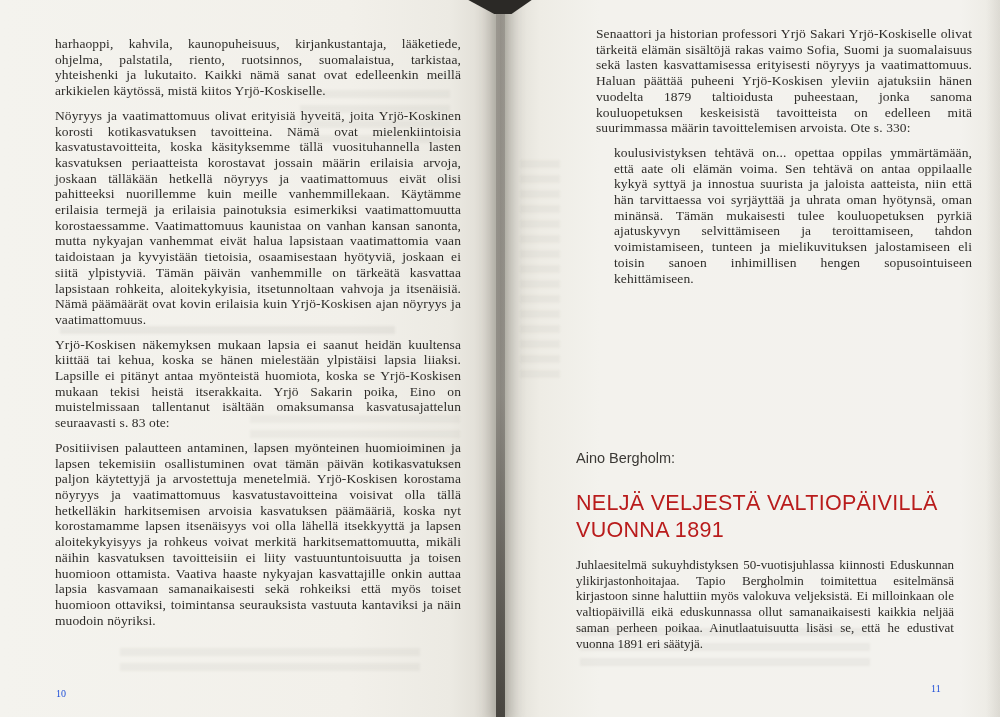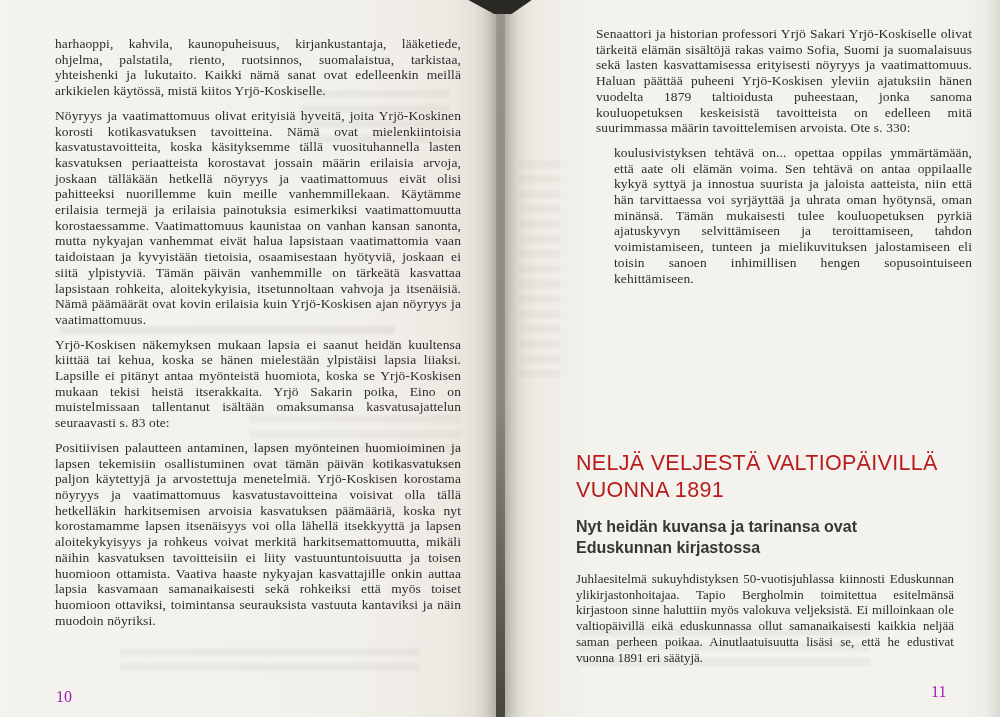--- a/index.html
+++ b/index.html
@@ -65,21 +65,21 @@
   .article-subtitle {
     font-size: 16px; line-height: 20.5px; font-weight: 700;
     color: #383631; margin: 0 0 12px 0;
     font-family: "Liberation Sans", sans-serif;
   }
   .article-body {
     font-family: "Liberation Serif", serif;
     font-size: 13px; line-height: 15.7px; text-align: justify; color: #2e2c29;
   }
   .pagenum {
-    position: absolute; font-size: 16px; color: #a21caf;
+    position: absolute; font-size: 10px; color: #1d4ed8;
   }
   .pagenum-left { left: 56px; top: 688px; }
   .pagenum-right { left: 931px; top: 683px; }
   .ghost {
     position: absolute;
     background: repeating-linear-gradient(180deg, rgba(125,121,112,0.14) 0 8px, rgba(0,0,0,0) 8px 15px);
     filter: blur(1.2px);
     pointer-events: none;
   }
   .edge-shade-right {
@@ -112,22 +112,22 @@
     <p class="para">Positiivisen palautteen antaminen, lapsen myönteinen huomioiminen ja lapsen tekemisiin osallistuminen ovat tämän päivän kotikasvatuksen paljon käytettyjä ja arvostettuja menetelmiä. Yrjö-Koskisen korostama nöyryys ja vaatimattomuus kasvatustavoitteina voisivat olla tällä hetkelläkin harkitsemisen arvoisia kasvatuksen päämääriä, koska nyt korostamamme lapsen itsenäisyys voi olla lähellä itsekkyyttä ja lapsen aloitekykyisyys ja rohkeus voivat merkitä harkitsemattomuutta, mikäli näihin kasvatuksen tavoitteisiin ei liity vastuuntuntoisuutta ja toisen huomioon ottamista. Vaativa haaste nykyajan kasvattajille onkin auttaa lapsia kasvamaan samanaikaisesti sekä rohkeiksi että myös toiset huomioon ottaviksi, toimintansa seurauksista vastuuta kantaviksi ja näin muodoin nöyriksi.</p>
   </div>
   <div class="pagenum pagenum-left">10</div>
 
   <div class="text-col text-right-col">
     <p class="para">Senaattori ja historian professori Yrjö Sakari Yrjö-Koskiselle olivat tärkeitä elämän sisältöjä rakas vaimo Sofia, Suomi ja suomalaisuus sekä lasten kasvattamisessa erityisesti nöyryys ja vaatimattomuus. Haluan päättää puheeni Yrjö-Koskisen yleviin ajatuksiin hänen vuodelta 1879 taltioidusta puheestaan, jonka sanoma kouluopetuksen keskeisistä tavoitteista on edelleen mitä suurimmassa määrin tavoittelemisen arvoista. Ote s. 330:</p>
     <p class="para bquote-right">koulusivistyksen tehtävä on... opettaa oppilas ymmärtämään, että aate oli elämän voima. Sen tehtävä on antaa oppilaalle kykyä syttyä ja innostua suurista ja jaloista aatteista, niin että hän tarvittaessa voi syrjäyttää ja uhrata oman hyötynsä, oman minänsä. Tämän mukaisesti tulee kouluopetuksen pyrkiä ajatuskyvyn selvittämiseen ja teroittamiseen, tahdon voimistamiseen, tunteen ja mielikuvituksen jalostamiseen eli toisin sanoen inhimillisen hengen sopusointuiseen kehittämiseen.</p>
   </div>
 
   <div class="article-block">
+    <p class="author-line">Aino Bergholm:</p>
     <h1 class="article-title">NELJÄ VELJESTÄ VALTIOPÄIVILLÄ VUONNA 1891</h1>
-    <h2 class="article-subtitle">Nyt heidän kuvansa ja tarinansa ovat Eduskunnan kirjastossa</h2>
     <p class="article-body">Juhlaesitelmä sukuyhdistyksen 50-vuotisjuhlassa kiinnosti Eduskunnan ylikirjastonhoitajaa. Tapio Bergholmin toimitettua esitelmänsä kirjastoon sinne haluttiin myös valokuva veljeksistä. Ei milloinkaan ole valtiopäivillä eikä eduskunnassa ollut samanaikaisesti kaikkia neljää saman perheen poikaa. Ainutlaatuisuutta lisäsi se, että he edustivat vuonna 1891 eri säätyjä.</p>
   </div>
   <div class="pagenum pagenum-right">11</div>
 
   <div class="gutter-core"></div>
   <div class="spine-notch"></div>
 
 </div>
 
 </body></html>

